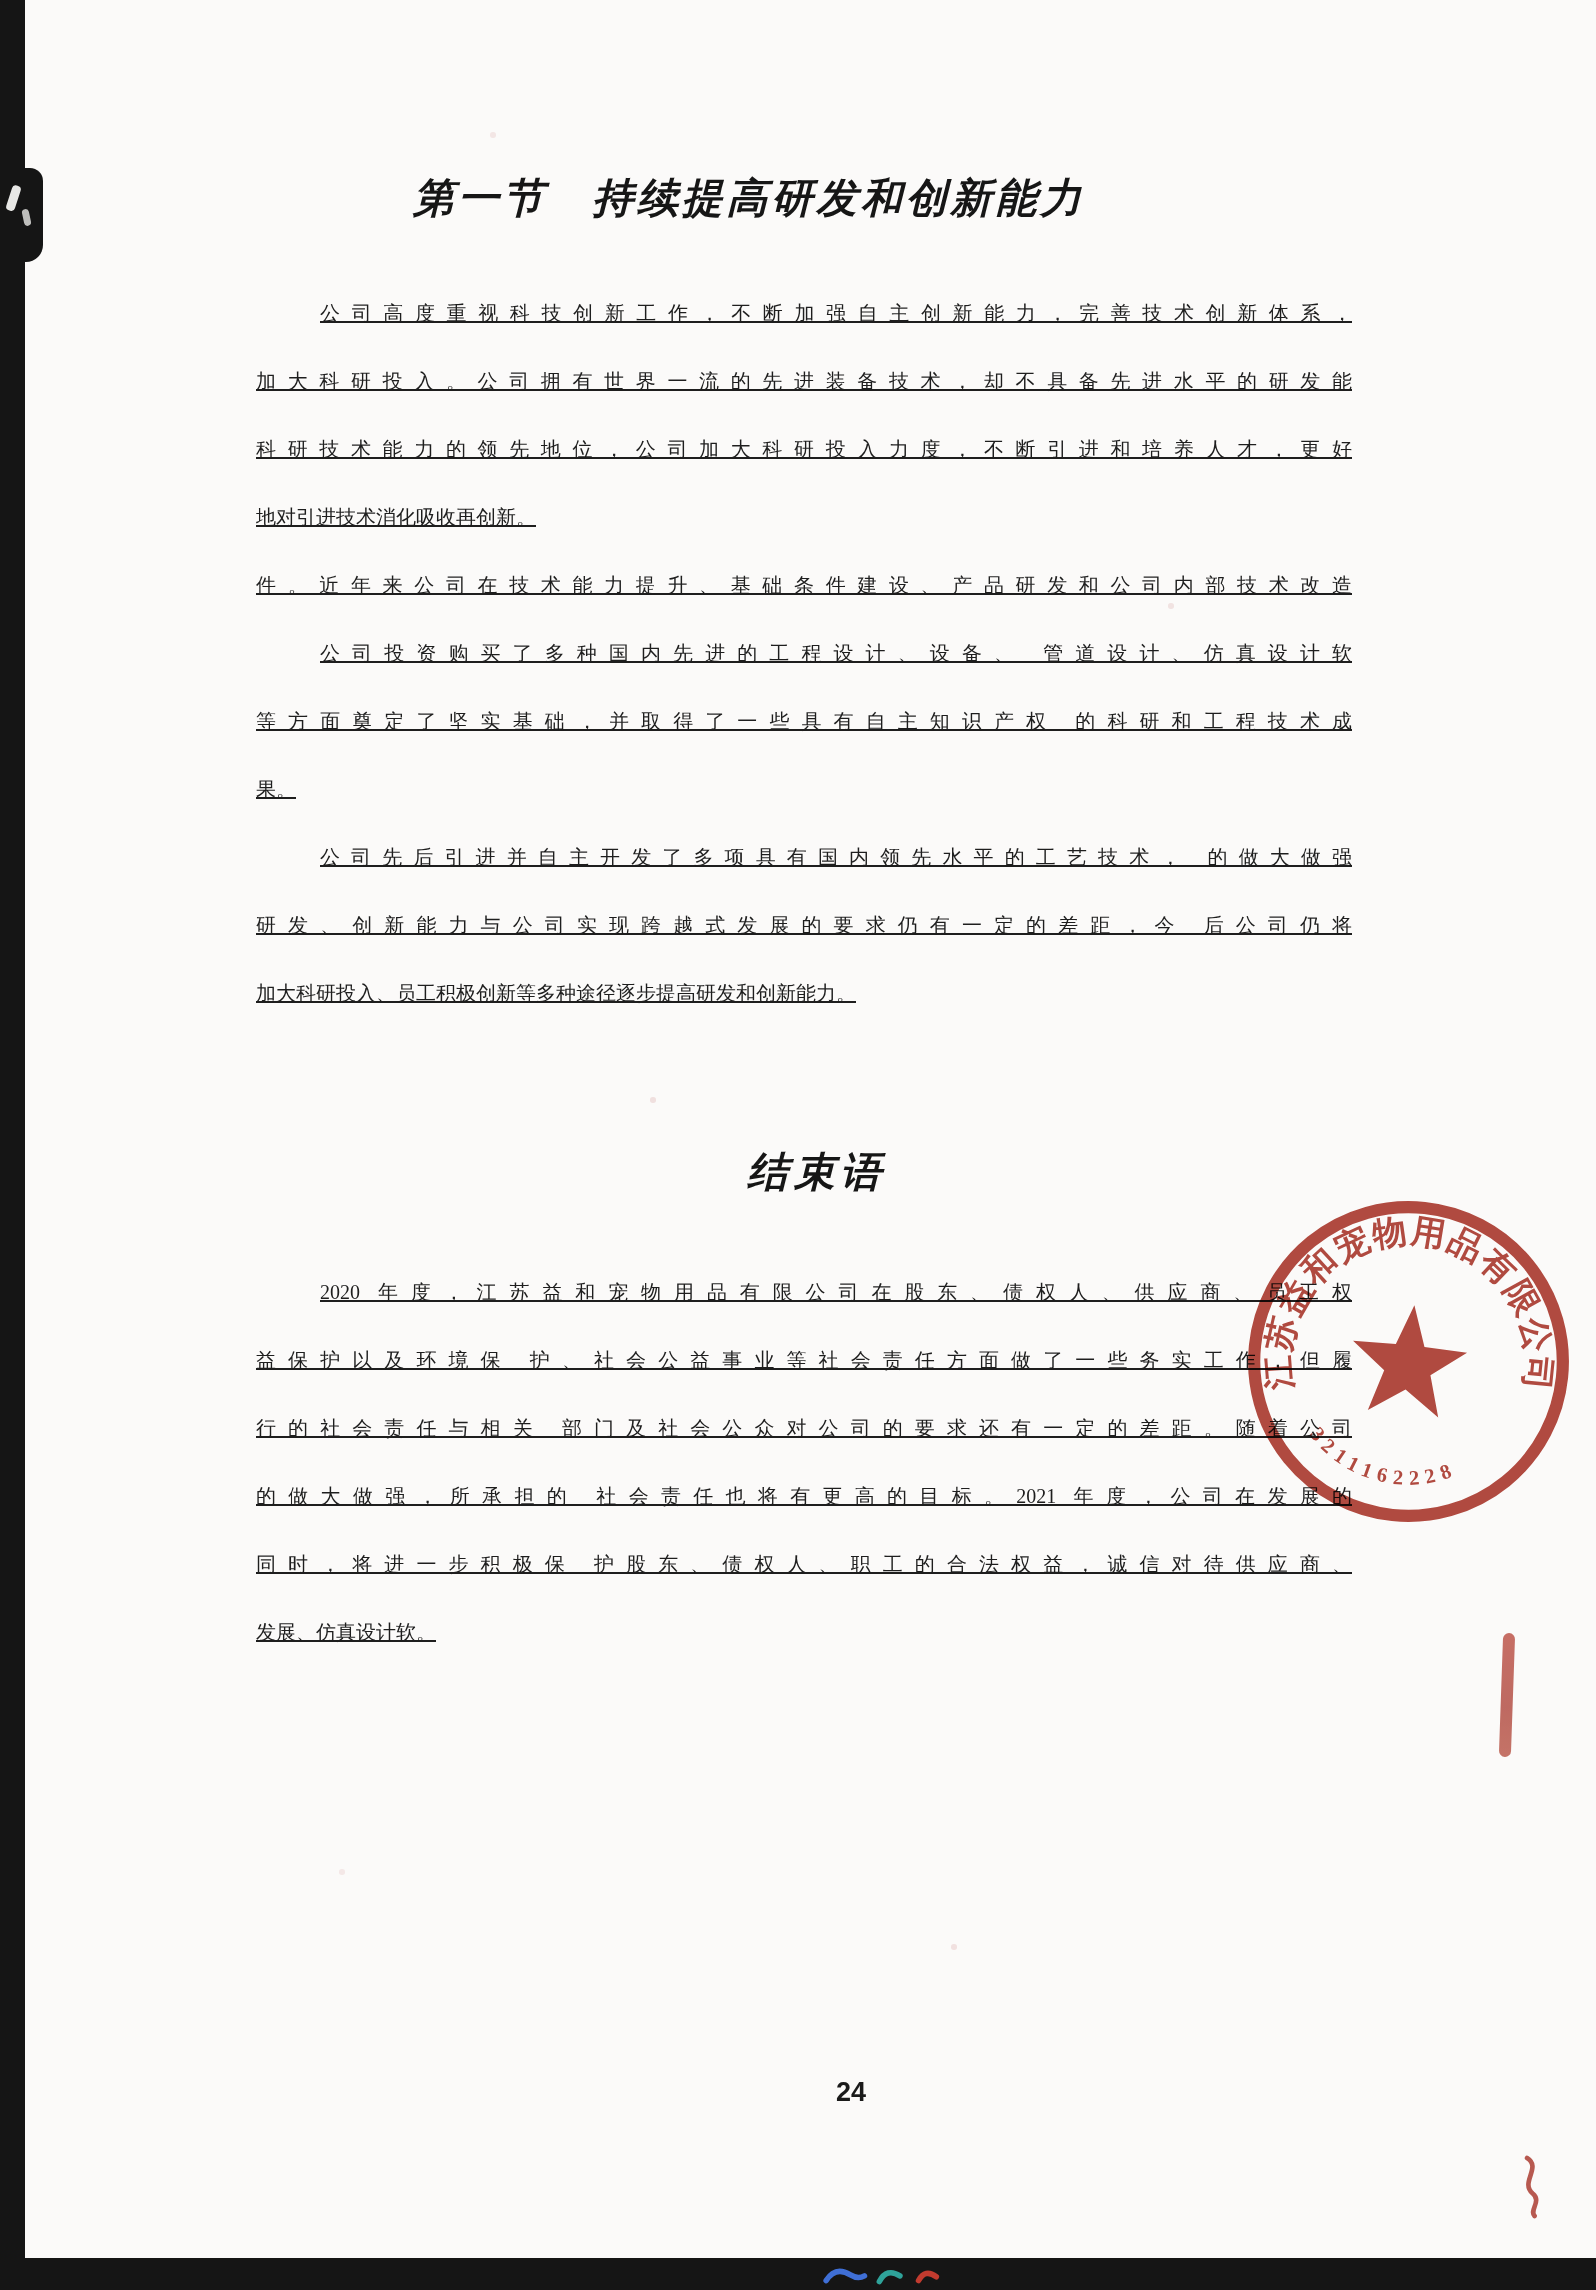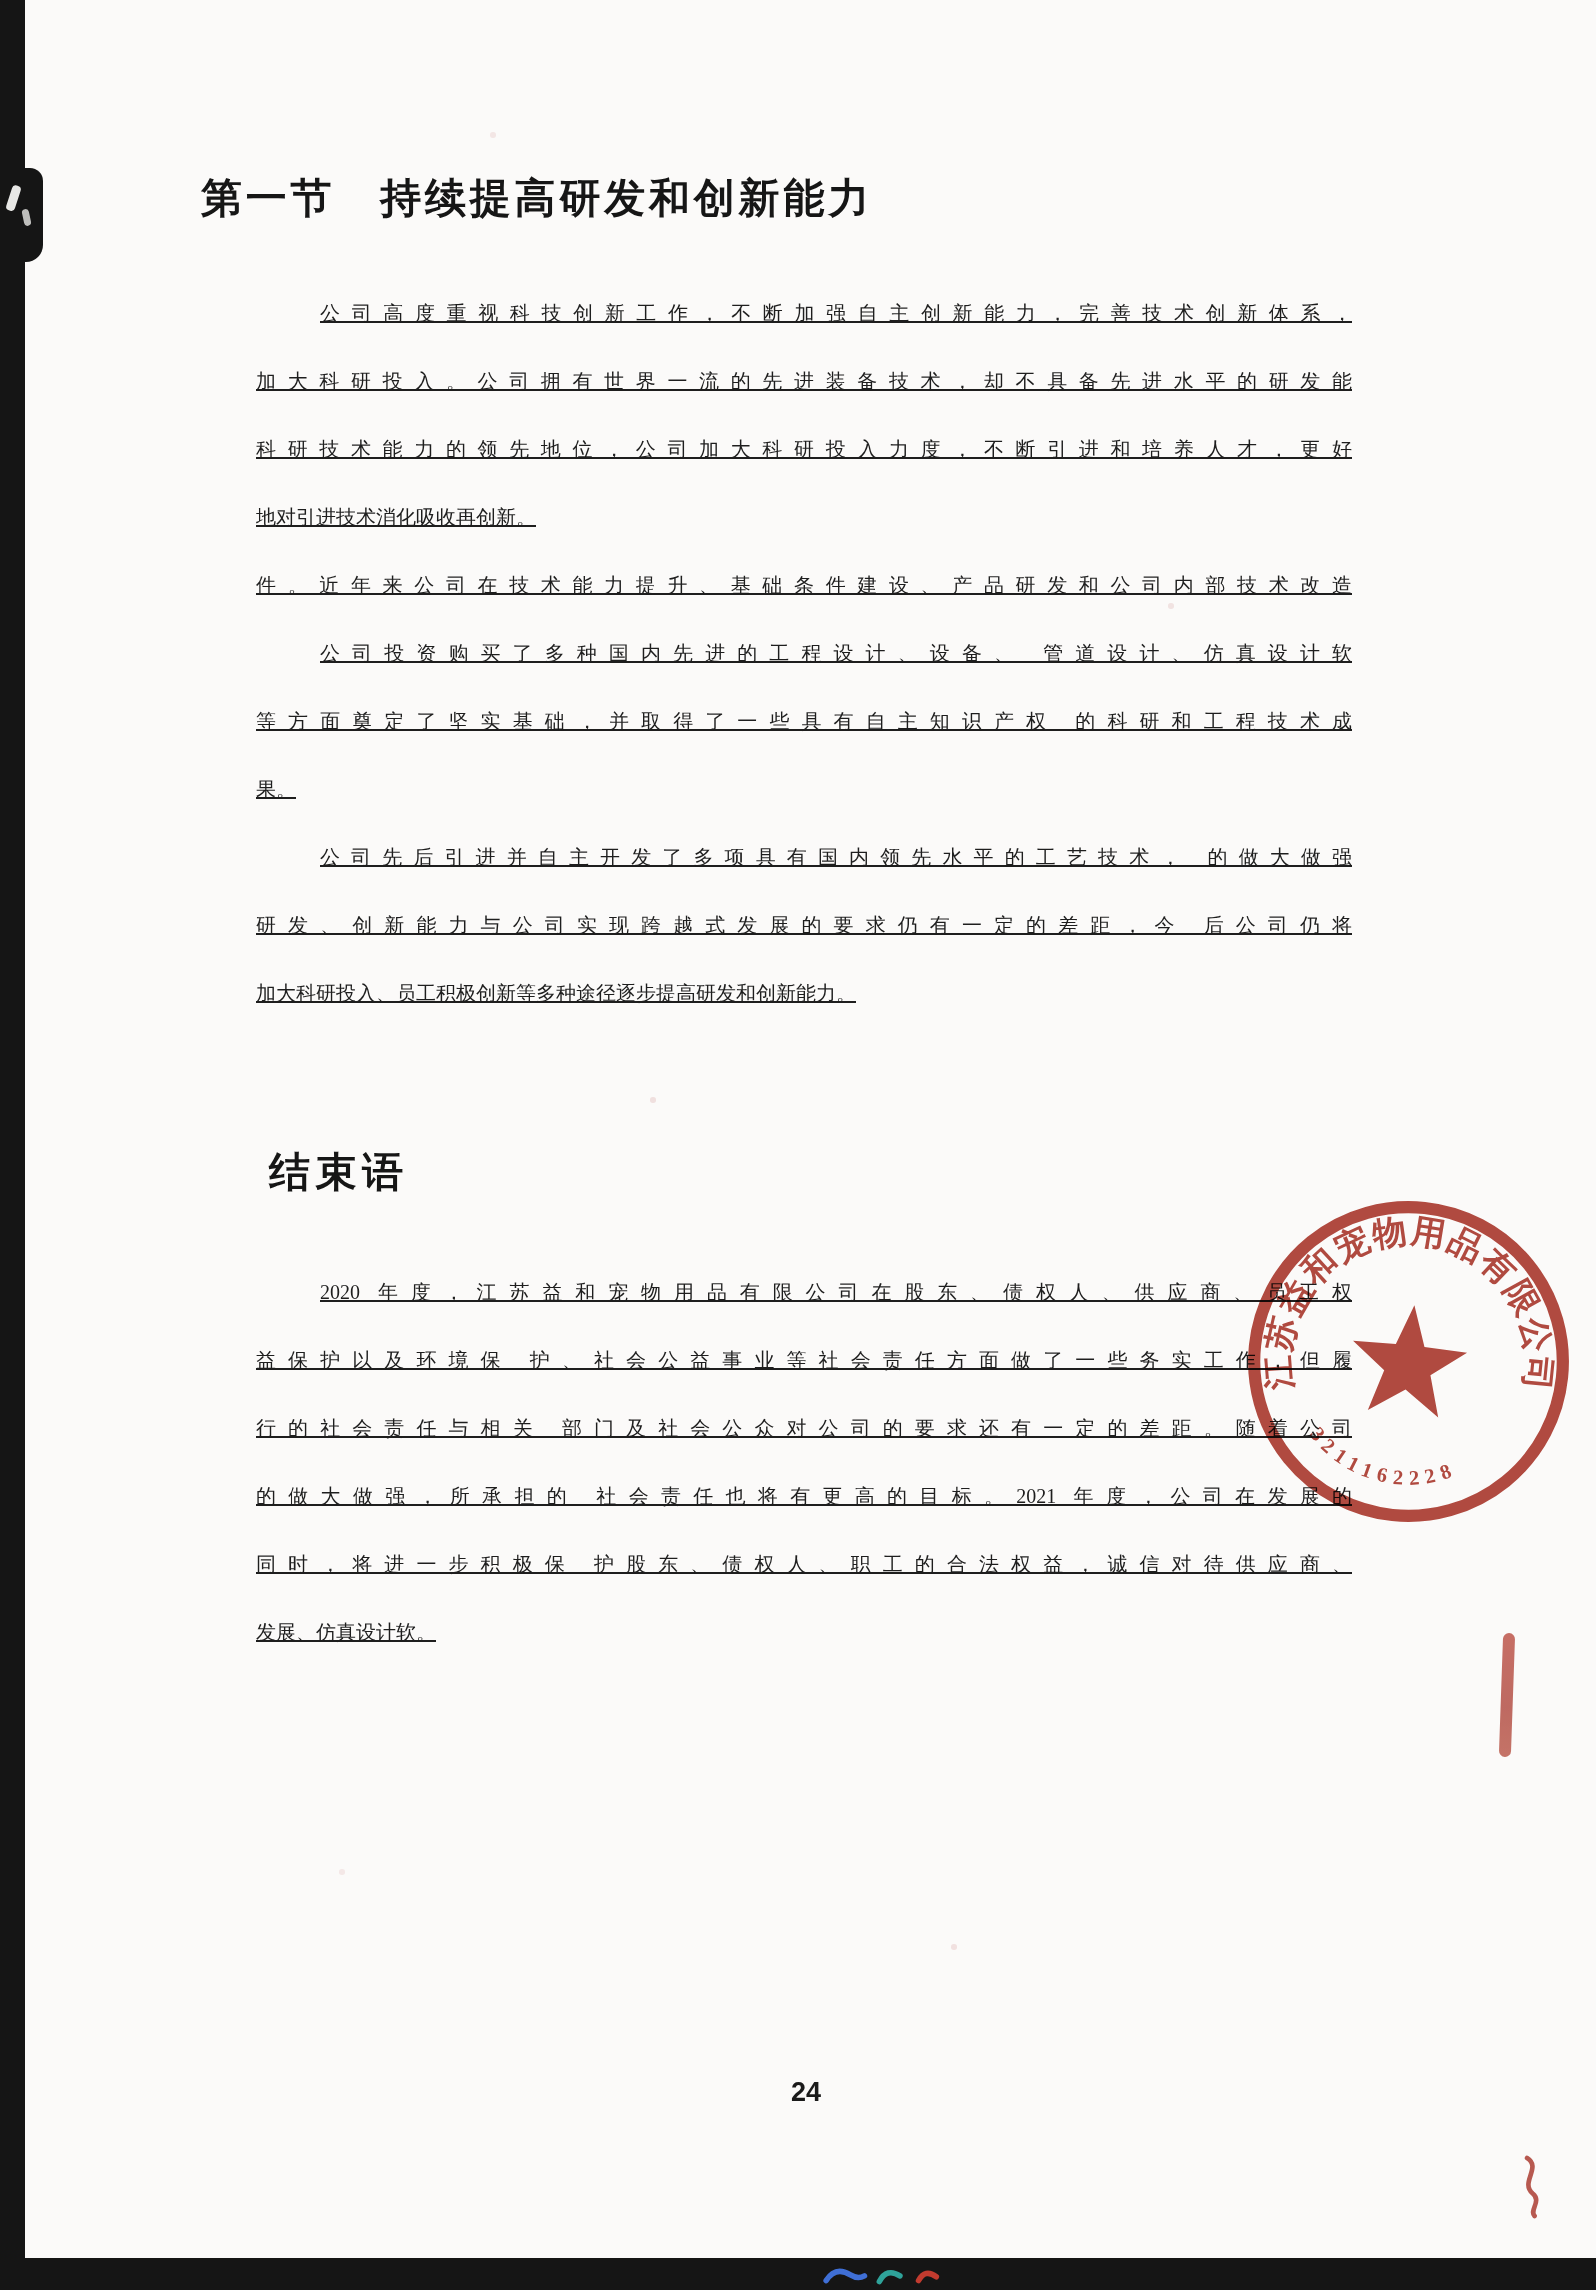--- a/index.html
+++ b/index.html
@@ -16,40 +16,40 @@
   .edge-left{position:absolute;left:0;top:0;width:24.5px;height:2290px;background:var(--scanEdge,#151515);}
   .edge-bulge{position:absolute;left:0;top:168px;width:43px;height:94px;background:var(--scanEdge,#151515);border-radius:0 13px 17px 0;}
   .bulge-spot{position:absolute;background:#e8e8e6;border-radius:3.8px;}
   .bulge-spot.a{left:9.4px;top:17px;width:8.5px;height:26px;transform:rotate(18deg);}
   .bulge-spot.b{left:22.6px;top:41px;width:6.6px;height:17px;transform:rotate(-12deg);opacity:.8;}
   .edge-bottom{position:absolute;left:0;bottom:0;width:1597px;height:32px;background:var(--scanEdge,#151515);}
   .edge-bottom svg{position:absolute;left:821px;top:1.9px;}
   
   .sec-title{
     position:absolute;left:256px;width:1096px;
-    text-align:left;
+    text-align:center;
     font-family:"Liberation Sans",sans-serif;
-    font-weight:700;color:#161616;margin:0;
+    font-weight:700;color:#161616;margin:0;font-style:italic;
   }
   .sec1-title{top:171px;font-size:41px;letter-spacing:3.8px;transform:translateX(-55px);}
   .sec2-title{top:1145px;font-size:41px;letter-spacing:5.6px;transform:translateX(13px);}
   
   .body{
     position:absolute;left:256px;width:1096px;
     font-size:20px;line-height:68px;color:var(--ink,#1e1e1e);text-decoration:underline;
   }
   .body1{top:279px;}
   .body2{top:1258px;}
   .ln{text-align:justify;text-align-last:justify;}
   .ln.indent{text-indent:64px;}
   .ln.end{text-align-last:auto;}
   
   .page-number{
     position:absolute;left:791px;top:2077px;width:75px;
-    text-align:left;font-family:"Liberation Sans",sans-serif;
+    text-align:right;font-family:"Liberation Sans",sans-serif;
     font-weight:700;font-size:27px;color:#1a1a1a;
   }
   
   .seal{
     position:absolute;left:1241px;top:1194px;width:335px;height:335px;
     mix-blend-mode:multiply;opacity:.88;
     transform:rotate(6deg);
     color:var(--sealRed,#a93226);
   }
   .seal text{fill:currentColor;font-family:"Liberation Serif",serif;font-weight:700;}

